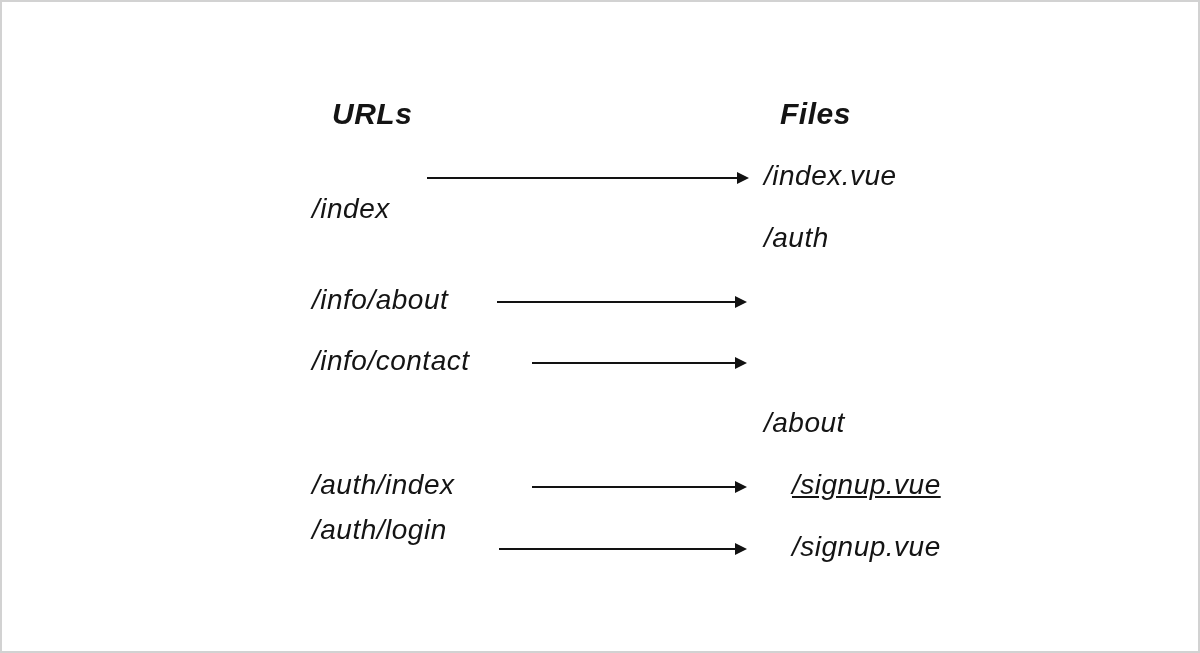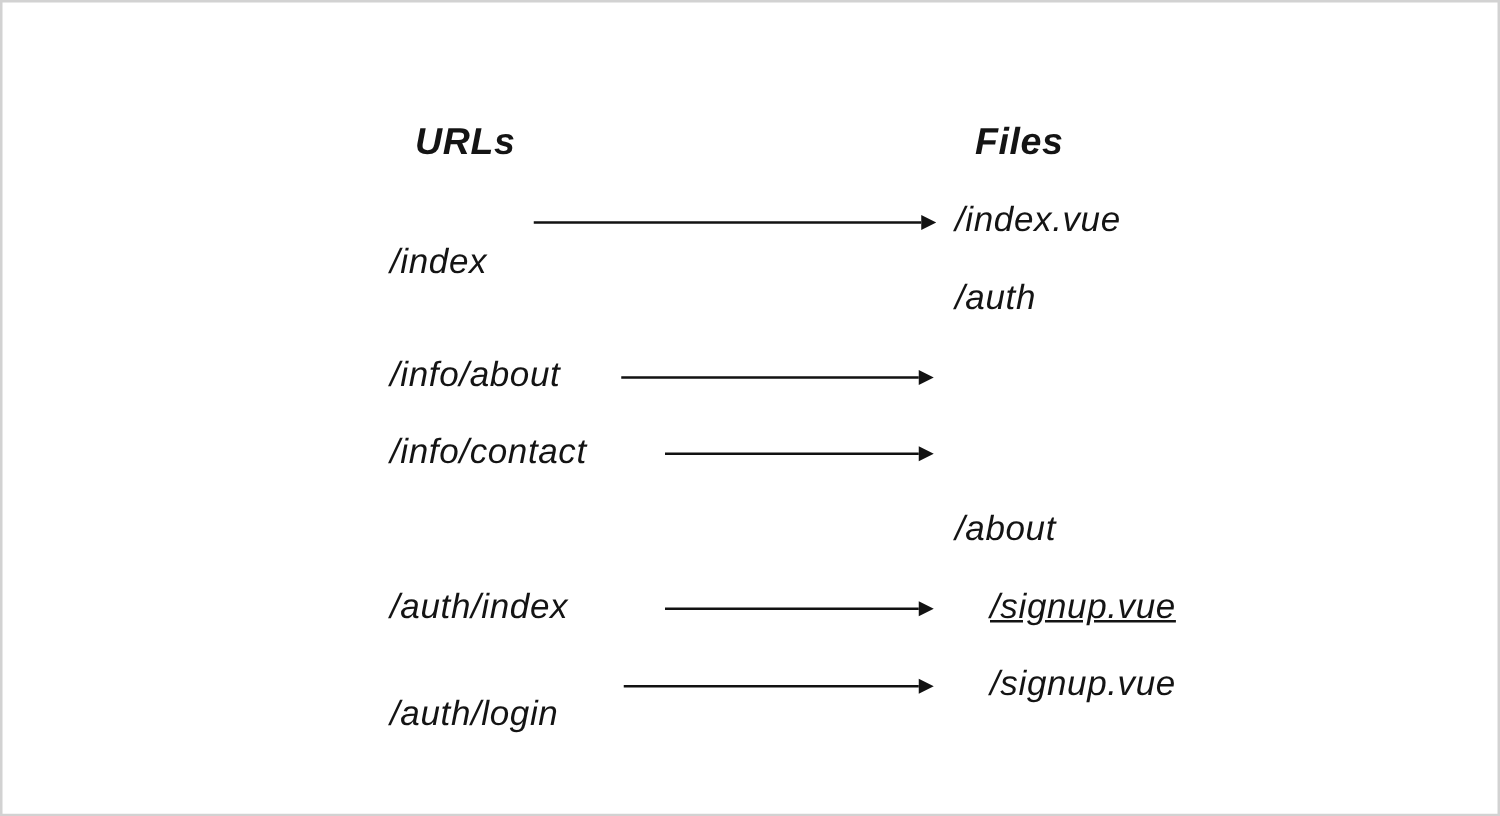--- a/index.html
+++ b/index.html
@@ -66,17 +66,17 @@
 
   <div class="label" style="left:310px; top:342px;text-align:center;">/info/contact</div>
   <div class="arrow" style="left:530px; top:360px; width:203px;"></div>
 
   <div class="label" style="left:762px; top:404px;">/about</div>
 
   <div class="label" style="left:310px; top:466px;">/auth/index</div>
   <div class="arrow" style="left:530px; top:484px; width:203px;"></div>
   <div class="label" style="left:790px; top:466px;text-decoration:underline;">/signup.vue</div>
 
-  <div class="label" style="left:310px; top:552px;">/auth/login</div>
+  <div class="label" style="left:310px; top:511px;">/auth/login</div>
   <div class="arrow" style="left:497px; top:546px; width:236px;"></div>
   <div class="label" style="left:790px; top:528px;">/signup.vue</div>
 
 </div>
 
 </body></html>

